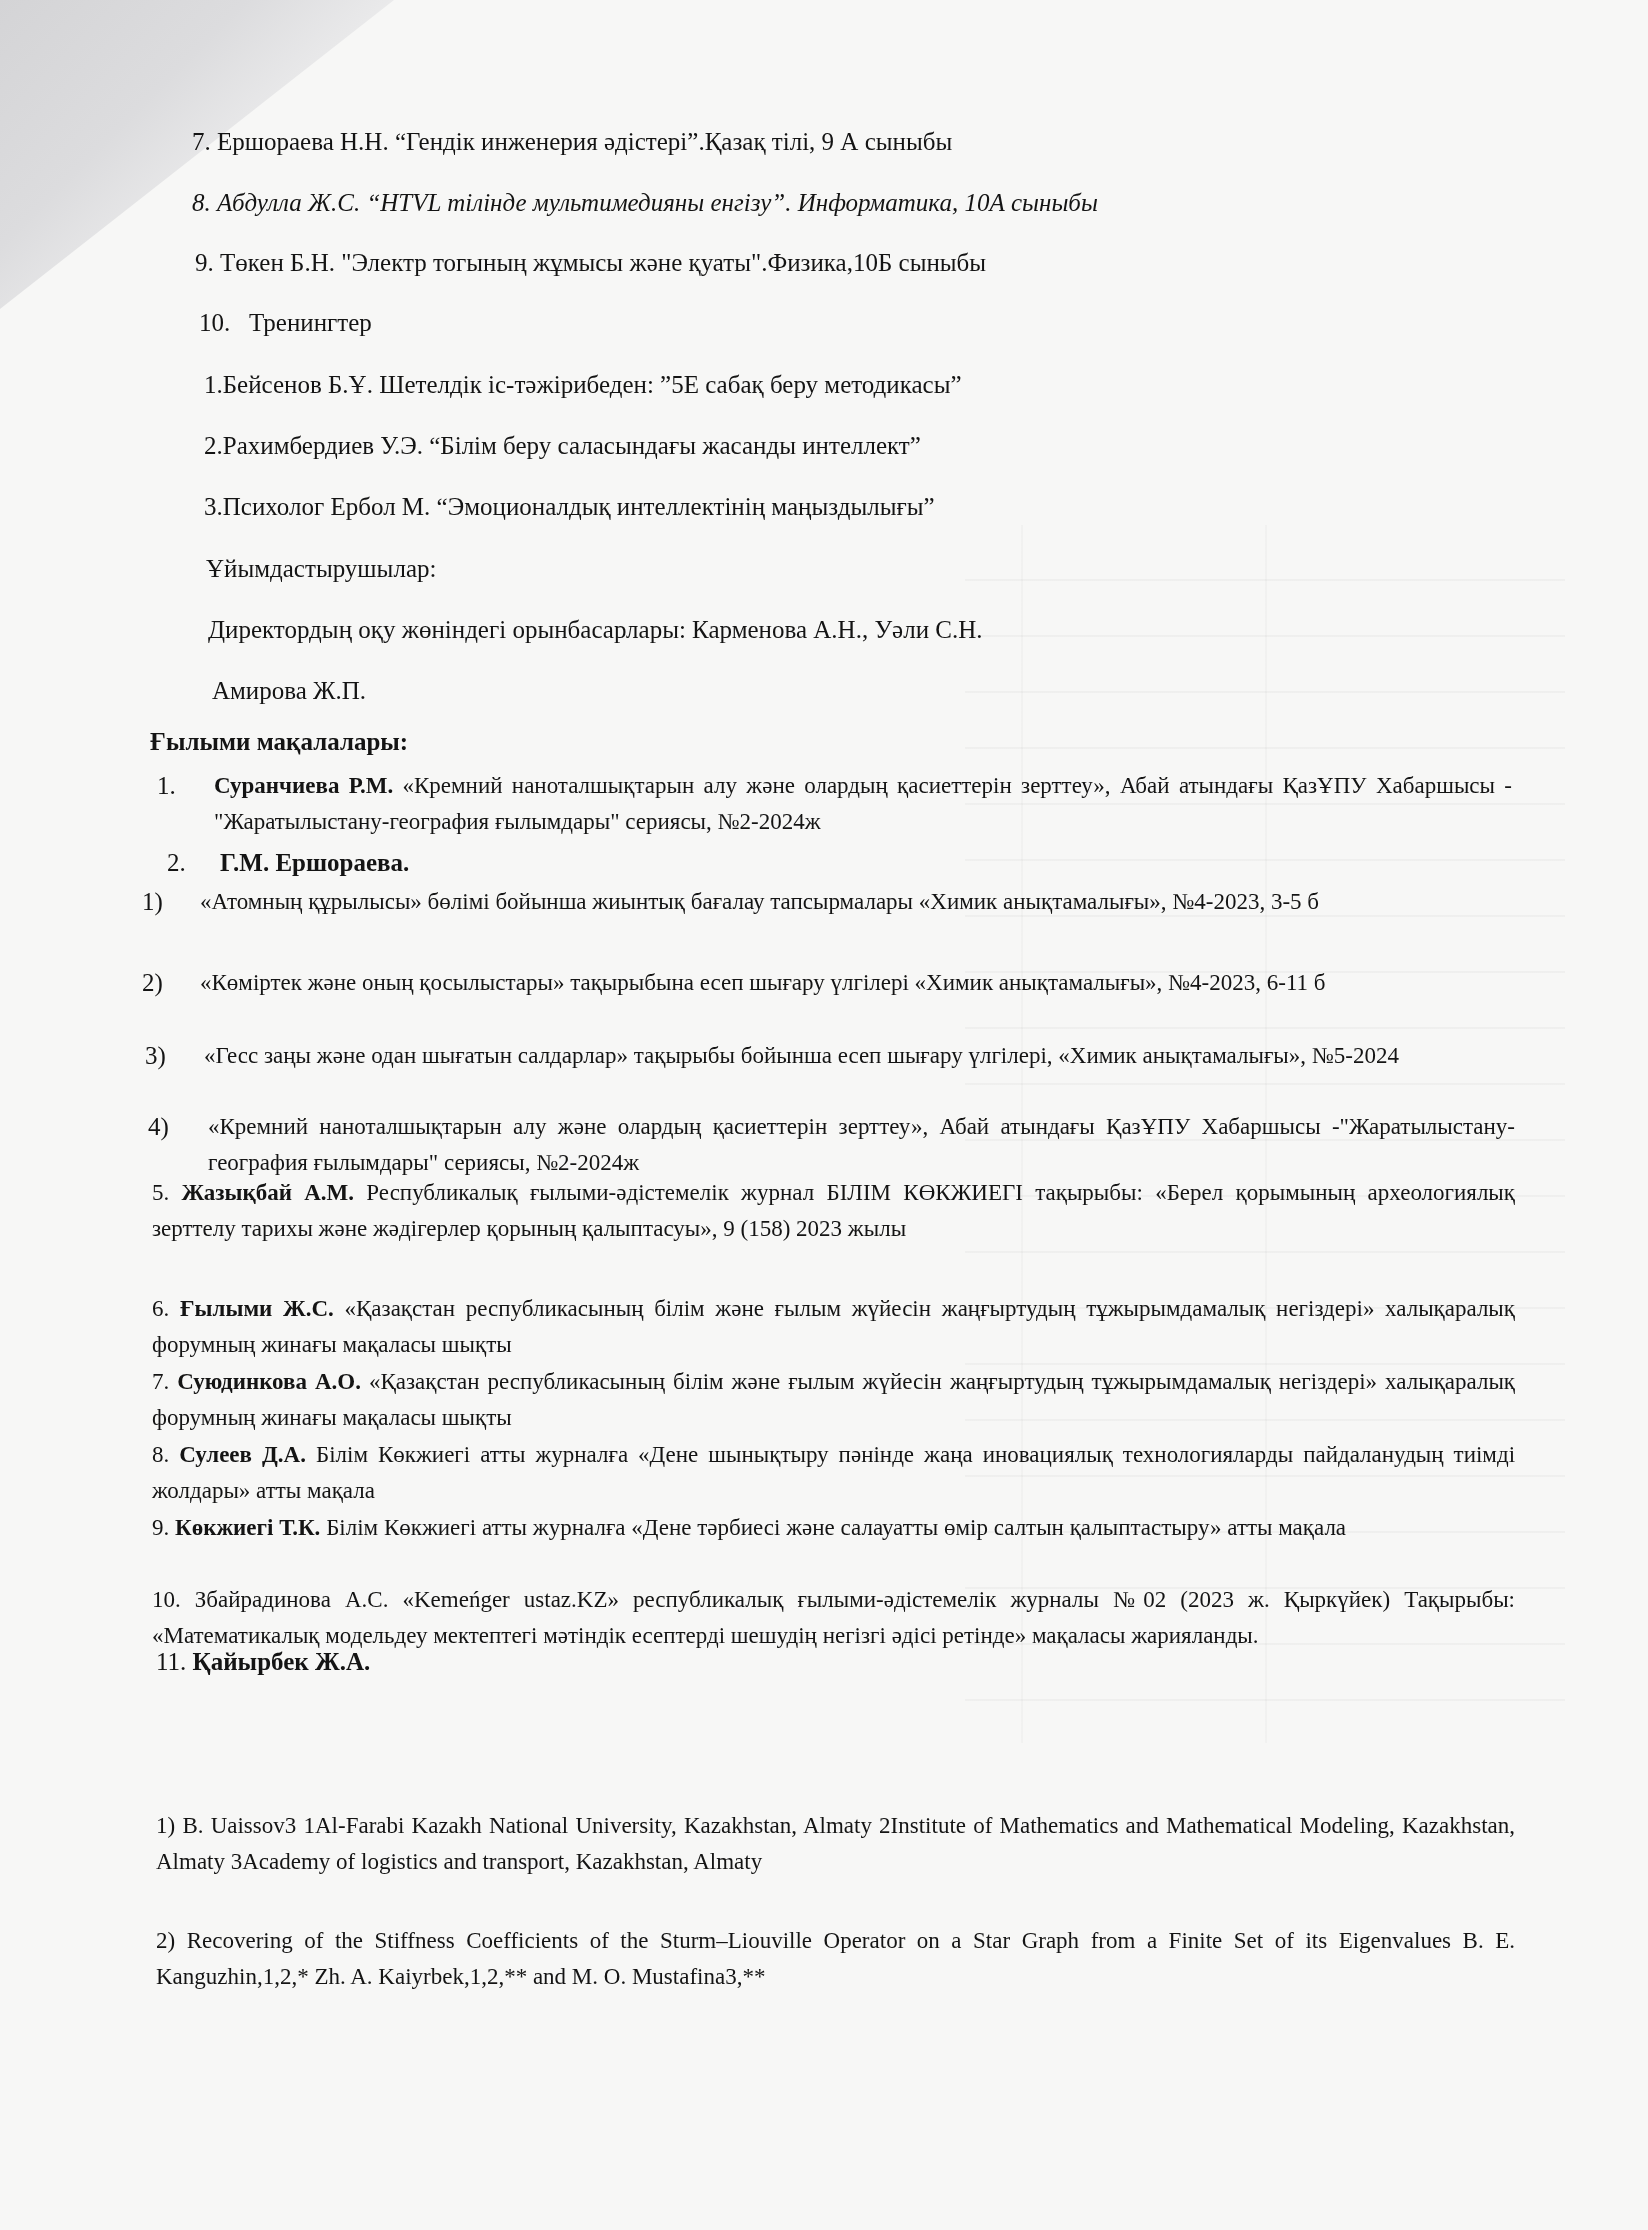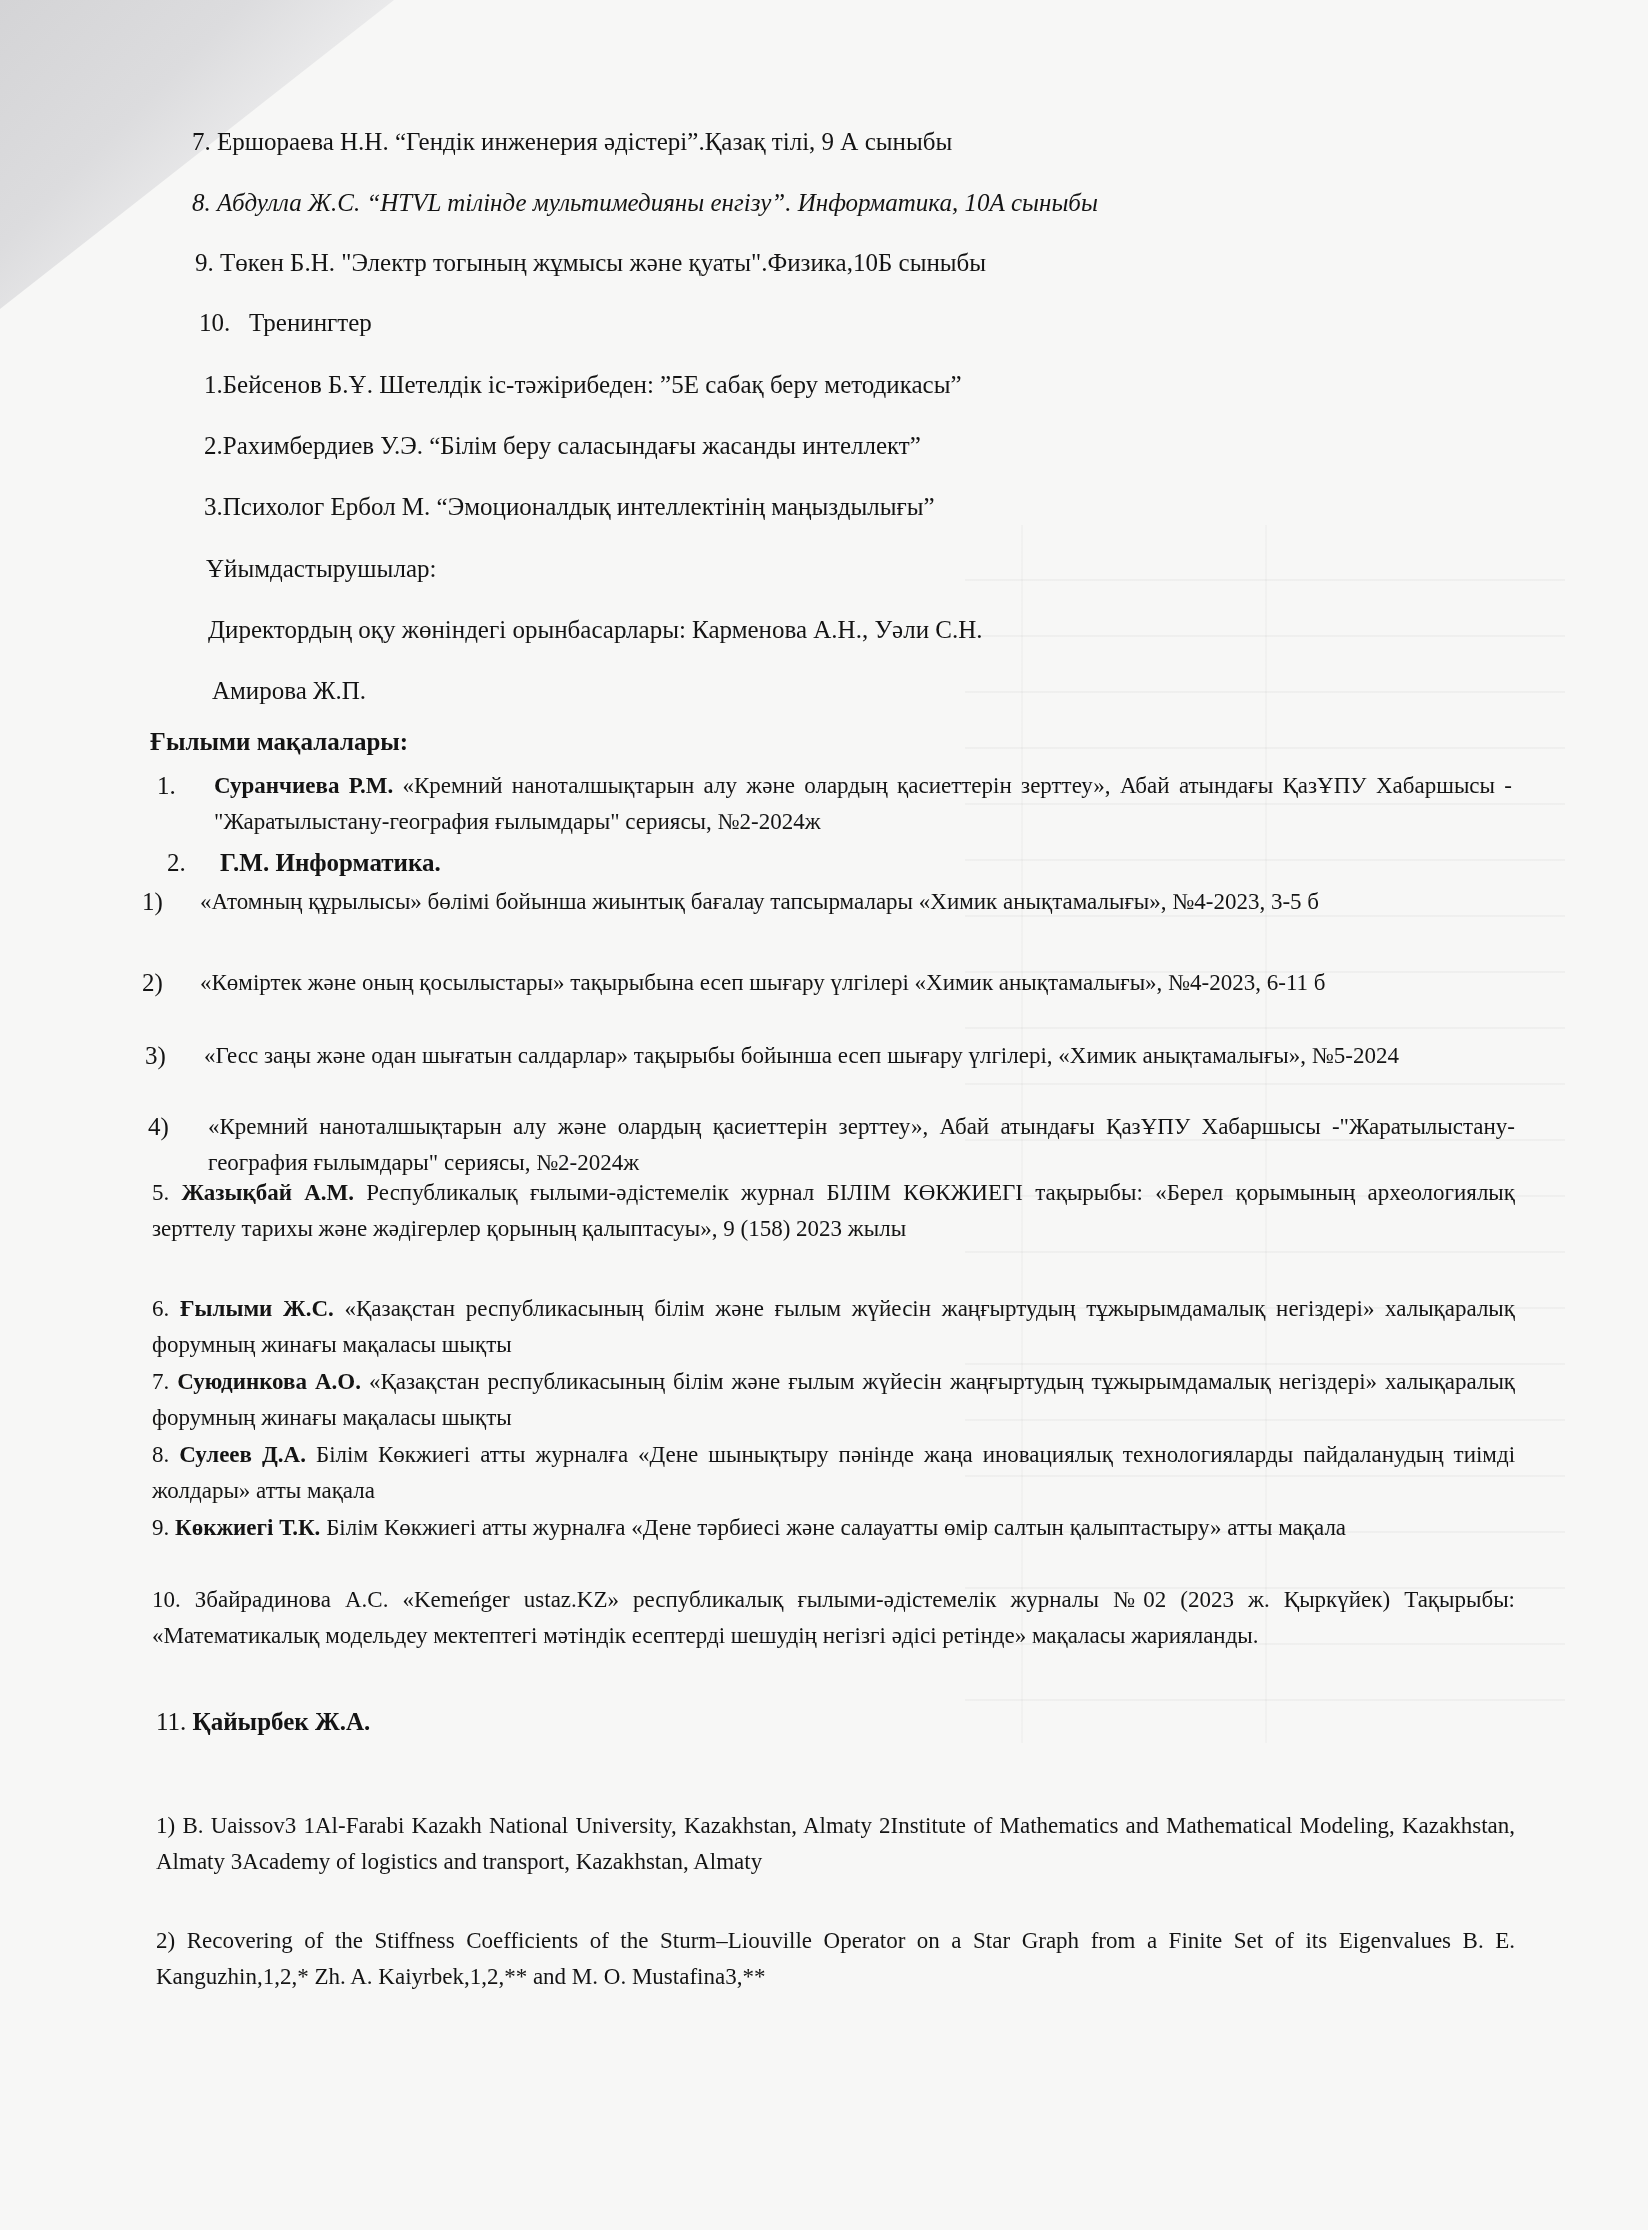--- a/index.html
+++ b/index.html
@@ -66,21 +66,21 @@
   <div class="line" style="left:212px; top:673px;">Амирова Ж.П.</div>
 
   <div class="line b" style="left:150px; top:724px;">Ғылыми мақалалары:</div>
 
   <div class="line" style="left:157px; top:768px;">1.</div>
   <div class="para" style="left:214px; top:768px; width:1298px;">
     <span class="b">Суранчиева Р.М.</span><span> «Кремний наноталшықтарын алу және олардың қасиеттерін зерттеу», Абай атындағы ҚазҰПУ Хабаршысы -"Жаратылыстану-география ғылымдары" сериясы, №2-2024ж</span>
   </div>
 
   <div class="line" style="left:167px; top:845px;">2.</div>
-  <div class="line b" style="left:220px; top:845px;">Г.М. Информатика.</div>
+  <div class="line b" style="left:220px; top:845px;">Г.М. Ершораева.</div>
 
   <div class="line" style="left:142px; top:884px;">1)</div>
   <div class="para" style="left:200px; top:884px; width:1312px;">«Атомның құрылысы» бөлімі бойынша жиынтық бағалау тапсырмалары   «Химик анықтамалығы», №4-2023, 3-5 б</div>
 
   <div class="line" style="left:142px; top:965px;">2)</div>
   <div class="para" style="left:200px; top:965px; width:1312px;">«Көміртек және оның қосылыстары» тақырыбына есеп шығару үлгілері   «Химик анықтамалығы», №4-2023, 6-11 б</div>
 
   <div class="line" style="left:145px; top:1038px;">3)</div>
   <div class="para" style="left:204px; top:1038px; width:1310px;">«Гесс заңы және одан шығатын салдарлар» тақырыбы бойынша есеп шығару үлгілері, «Химик анықтамалығы», №5-2024</div>
 
@@ -110,21 +110,21 @@
   <div class="para" style="left:152px; top:1510px; width:1363px;">
     <span>9.</span>
     <span class="b">Көкжиегі Т.К.</span><span> Білім Көкжиегі атты журналға «Дене тәрбиесі және салауатты өмір салтын қалыптастыру» атты мақала</span>
   </div>
 
   <div class="para" style="left:152px; top:1582px; width:1363px;">
     <span>10.</span>
     <span>Збайрадинова А.С. «Kemeńger ustaz.KZ» республикалық ғылыми-әдістемелік журналы №02 (2023 ж. Қыркүйек) Тақырыбы: «Математикалық модельдеу мектептегі мәтіндік есептерді шешудің негізгі әдісі ретінде» мақаласы жарияланды.</span>
   </div>
 
-  <div class="line" style="left:156px; top:1704px;">
+  <div class="line" style="left:156px; top:1644px;">
     <span>11.</span>
     <span class="b">Қайырбек Ж.А.</span>
   </div>
 
   <div class="para" style="left:156px; top:1808px; width:1359px;">
     <span>1)</span>
     <span>B. Uaissov3 1Al-Farabi Kazakh National University, Kazakhstan, Almaty 2Institute of Mathematics and Mathematical Modeling, Kazakhstan, Almaty 3Academy of logistics and transport, Kazakhstan, Almaty</span>
   </div>
 
   <div class="para" style="left:156px; top:1923px; width:1359px;">

